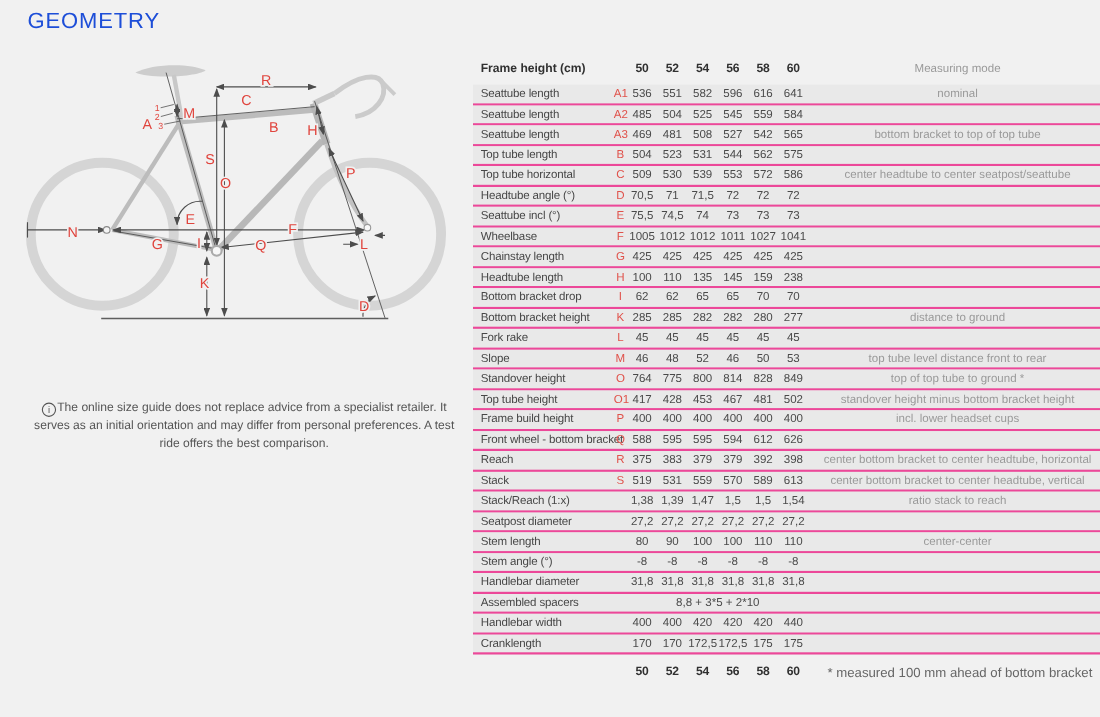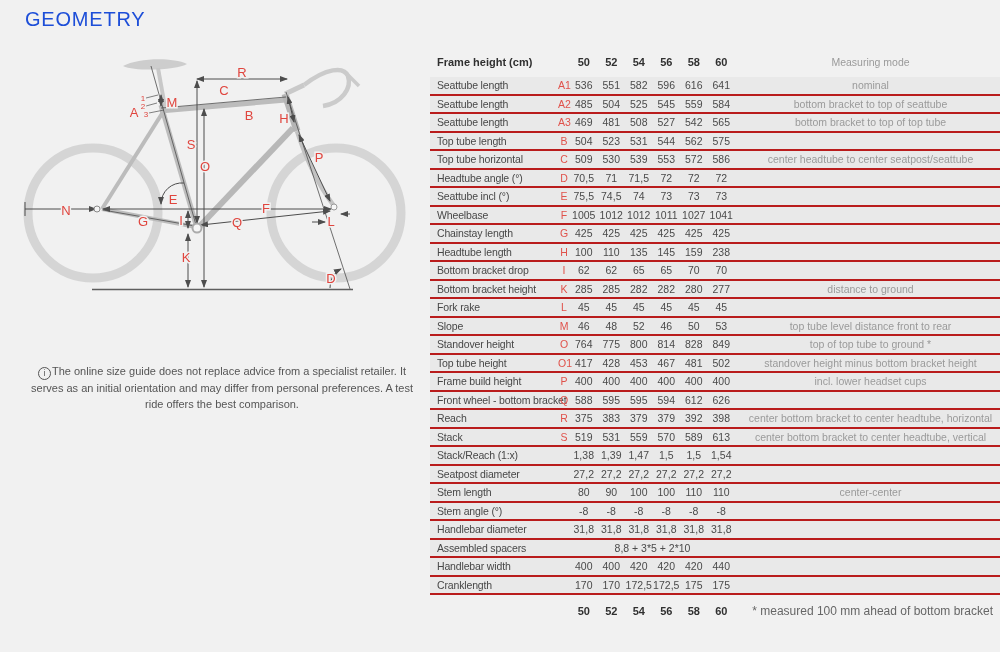--- a/index.html
+++ b/index.html
@@ -28,21 +28,21 @@
     vertical-align:-1px;margin-right:1px;color:#555;
   }
   .geo-table{position:absolute;left:430px;top:53px;width:570px;font-size:10.5px;}
   .thead,.trow,.tfoot{
     display:grid;
     grid-template-columns:128px 12px repeat(6,27.5px) 1fr;
     align-items:center;
   }
   .thead{height:17px;margin-bottom:7px;}
   .trow{
-    height:16.5px;background:#e9e9e9;border-bottom:2px solid #b91c1c;
+    height:16.5px;background:#e9e9e9;border-bottom:2px solid #ec4899;
     box-sizing:content-box;color:#4a4a4a;
   }
   .tfoot{height:16px;margin-top:8px;}
   .c-lbl{padding-left:7px;white-space:nowrap;color:#474747;letter-spacing:-0.15px;grid-column:1/2;}
   .c-span2{grid-column:1/3;padding-left:7px;white-space:nowrap;}
   .c-code{grid-column:2/3;text-align:center;color:#e0524b;white-space:nowrap;}
   .c-val{text-align:center;white-space:nowrap;}
   .c-spanval{grid-column:3/9;text-align:center;white-space:nowrap;color:#4a4a4a;}
   .c-meas{padding-left:6px;white-space:nowrap;color:#9a9a9a;overflow:hidden;text-align:center;}
   .bold{font-weight:bold;color:#303030;font-size:11px;}
@@ -167,21 +167,20 @@
     </div>
     <div class="trow">
       <div class="c-lbl">Seattube length</div>
       <div class="c-code">A2</div>
       <div class="c-val">485</div>
       <div class="c-val">504</div>
       <div class="c-val">525</div>
       <div class="c-val">545</div>
       <div class="c-val">559</div>
       <div class="c-val">584</div>
-      <div class="c-meas">bottom bracket to top of seattube</div>
     </div>
     <div class="trow">
       <div class="c-lbl">Seattube length</div>
       <div class="c-code">A3</div>
       <div class="c-val">469</div>
       <div class="c-val">481</div>
       <div class="c-val">508</div>
       <div class="c-val">527</div>
       <div class="c-val">542</div>
       <div class="c-val">565</div>
@@ -375,20 +374,21 @@
     </div>
     <div class="trow">
       <div class="c-lbl">Stack/Reach (1:x)</div>
       <div class="c-code"></div>
       <div class="c-val">1,38</div>
       <div class="c-val">1,39</div>
       <div class="c-val">1,47</div>
       <div class="c-val">1,5</div>
       <div class="c-val">1,5</div>
       <div class="c-val">1,54</div>
+      <div class="c-meas">ratio stack to reach</div>
     </div>
     <div class="trow">
       <div class="c-lbl">Seatpost diameter</div>
       <div class="c-code"></div>
       <div class="c-val">27,2</div>
       <div class="c-val">27,2</div>
       <div class="c-val">27,2</div>
       <div class="c-val">27,2</div>
       <div class="c-val">27,2</div>
       <div class="c-val">27,2</div>

